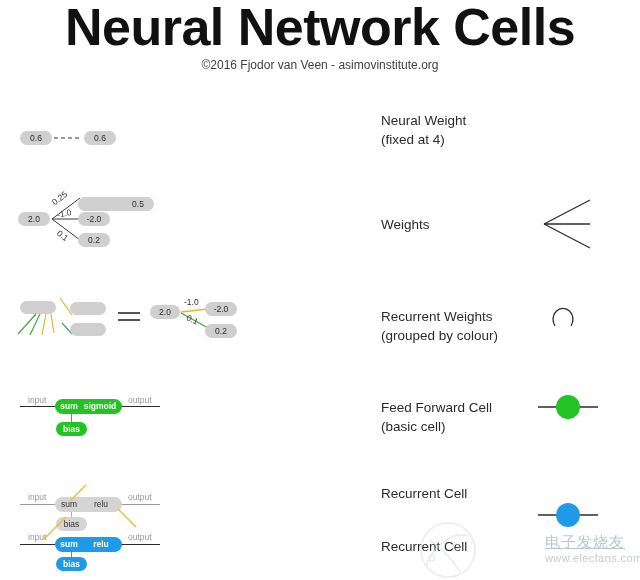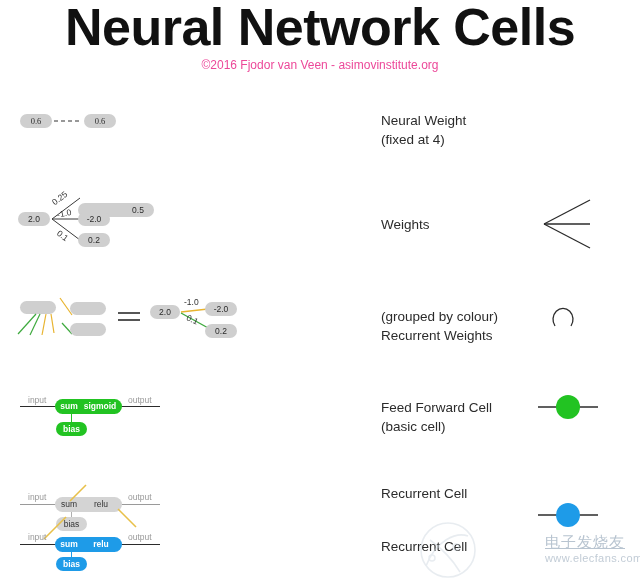--- a/index.html
+++ b/index.html
@@ -8,21 +8,21 @@
     font-family:"Liberation Sans","DejaVu Sans",sans-serif;color:#1a1a1a;
   }
   
   .title{
     position:absolute;left:0;top:-2px;width:640px;text-align:center;
     font-size:52px;font-weight:bold;letter-spacing:-0.5px;color:#111111;
     line-height:58px;white-space:nowrap;
   }
   .subtitle{
     position:absolute;left:0;top:58px;width:640px;text-align:center;
-    font-size:12px;color:#ec4899;
+    font-size:12px;color:#404040;
   }
   
   .row-label{
     position:absolute;font-size:13.5px;line-height:18.5px;color:#2b2b2b;
     white-space:nowrap;
   }
   .diagram{position:absolute;}
   .pill{
     position:absolute;border-radius:9px;height:14px;line-height:14px;
     font-size:8.5px;text-align:center;color:#2b2b2b;background:#cfcfcf;
@@ -51,21 +51,21 @@
     position:absolute;left:545px;top:552px;font-size:11px;color:#c2ccd6;
     letter-spacing:0.4px;white-space:nowrap;
   }
 </style>
 </head>
 <body>
 
 <div class="title">Neural Network Cells</div>
 <div class="subtitle">©2016 Fjodor van Veen - asimovinstitute.org</div>
 
-<div class="diagram" style="left:0;top:96px;width:320px;height:50px;font-family:Liberation Serif, serif;">
+<div class="diagram" style="left:0;top:113px;width:320px;height:50px;">
   <div class="pill" style="left:20px;top:18px;width:32px;">0.6</div>
   <svg style="left:0;top:0;width:140px;height:50px;">
     <line x1="54" y1="25" x2="82" y2="25" stroke="#777777" stroke-width="1.3" stroke-dasharray="4,3"></line>
   </svg>
   <div class="pill" style="left:84px;top:18px;width:32px;">0.6</div>
 </div>
 <div class="row-label" style="left:381px;top:112px;">
   <div>Neural Weight</div>
   <div>(fixed at 4)</div>
 </div>
@@ -76,21 +76,21 @@
   <svg style="left:0;top:0;width:200px;height:70px;">
     <line x1="52" y1="34" x2="80" y2="13" stroke="#3a3a3a" stroke-width="1"></line>
     <line x1="52" y1="34" x2="80" y2="34" stroke="#3a3a3a" stroke-width="1"></line>
     <line x1="52" y1="34" x2="80" y2="55" stroke="#3a3a3a" stroke-width="1"></line>
   </svg>
 
   <div class="wlabel" style="left:53px;top:13px;transform:rotate(-37deg);transform-origin:left center;">0.25</div>
   <div class="wlabel" style="left:57px;top:25px;transform:rotate(-12deg);transform-origin:left center;">-1.0</div>
   <div class="wlabel" style="left:58px;top:42px;transform:rotate(37deg);transform-origin:left center;">0.1</div>
 
-  <div class="pill" style="left:78px;top:18px;width:32px;padding-left:44px;">0.5</div>
+  <div class="pill" style="left:78px;top:12px;width:32px;padding-left:44px;">0.5</div>
   <div class="pill" style="left:78px;top:27px;width:32px;">-2.0</div>
   <div class="pill" style="left:78px;top:48px;width:32px;">0.2</div>
 </div>
 <div class="row-label" style="left:381px;top:216px;">
   <div>Weights</div>
 </div>
 <svg style="left:540px;top:196px;width:56px;height:56px;">
   <line x1="4" y1="28" x2="50" y2="4" stroke="#2b2b2b" stroke-width="1.3"></line>
   <line x1="4" y1="28" x2="50" y2="28" stroke="#2b2b2b" stroke-width="1.3"></line>
   <line x1="4" y1="28" x2="50" y2="52" stroke="#2b2b2b" stroke-width="1.3"></line>
@@ -122,22 +122,22 @@
   <svg style="left:0;top:0;width:330px;height:66px;">
     <line x1="181" y1="27" x2="208" y2="24" stroke="#e8b430" stroke-width="1.3"></line>
     <line x1="181" y1="28" x2="210" y2="44" stroke="#3faa3f" stroke-width="1.3"></line>
   </svg>
   <div class="wlabel" style="left:184px;top:12px;">-1.0</div>
   <div class="wlabel" style="left:187px;top:27px;transform:rotate(25deg);transform-origin:left center;">0.1</div>
   <div class="pill" style="left:205px;top:17px;width:32px;">-2.0</div>
   <div class="pill" style="left:205px;top:39px;width:32px;">0.2</div>
 </div>
 <div class="row-label" style="left:381px;top:308px;">
+  <div>Recurrent Weights</div>
   <div>(grouped by colour)</div>
-  <div>Recurrent Weights</div>
 </div>
 <svg style="left:548px;top:302px;width:32px;height:30px;">
   <path d="M7 24 A 10 11 0 1 1 23 24" fill="none" stroke="#2b2b2b" stroke-width="1.3"></path>
 </svg>
 
 <div class="diagram" style="left:0;top:385px;width:320px;height:55px;">
   <div class="axisline" style="left:20px;top:21px;width:140px;"></div>
   <div class="iolabel" style="left:28px;top:10px;">input</div>
   <div class="iolabel" style="left:128px;top:10px;">output</div>
   <div class="axisline" style="left:71px;top:22px;width:1px;height:16px;background:#22c322;"></div>

